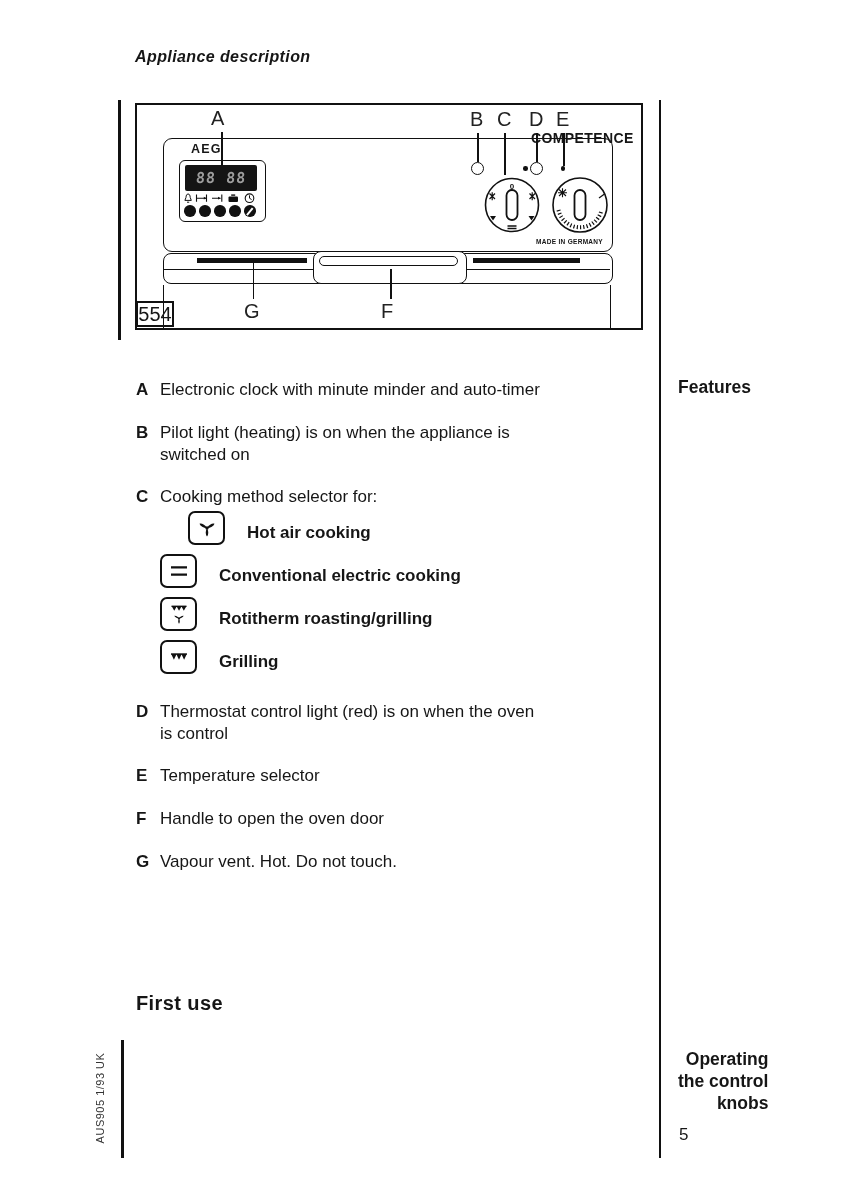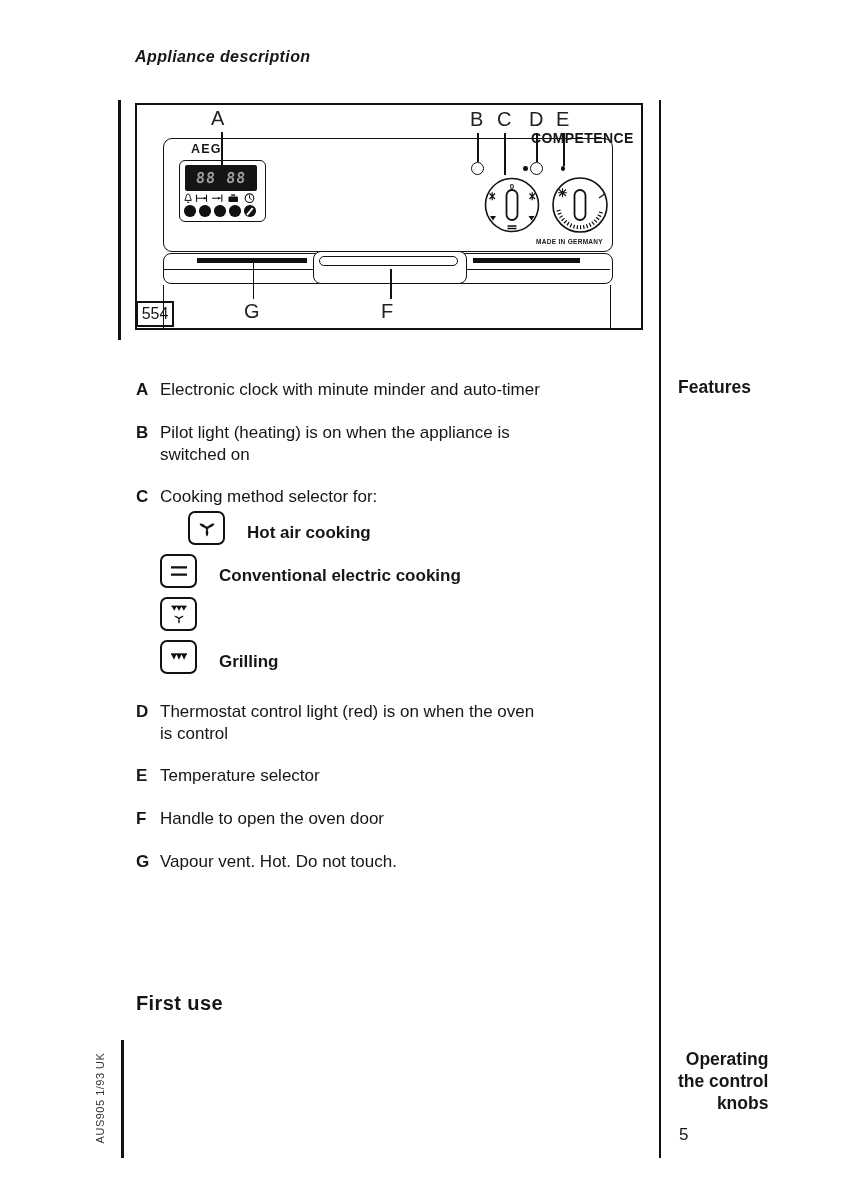--- a/index.html
+++ b/index.html
@@ -29,21 +29,21 @@
   .btn{width:11.5px;height:11.5px;border-radius:50%;background:#111;position:relative;}
   .btn .slash{position:absolute;left:5px;top:1.5px;width:1.6px;height:8.5px;background:#fff;transform:rotate(40deg);}
   .pilot{position:absolute;width:13px;height:13px;border:1.7px solid #111;border-radius:50%;box-sizing:border-box;background:#fff;}
   .kdot{position:absolute;width:4.6px;height:4.6px;background:#111;border-radius:50%;}
   .strip{position:absolute;left:26px;top:148px;width:450px;height:31px;border:1.6px solid #111;border-radius:8px;box-sizing:border-box;}
   .slot{position:absolute;top:4px;height:5px;background:#111;}
   .stripmid{position:absolute;left:0;top:15px;width:446px;height:1.4px;background:#111;}
   .handle{position:absolute;left:176px;top:146px;width:154px;height:33px;border:1.6px solid #111;border-radius:8px;box-sizing:border-box;background:#fff;}
   .handlepill{position:absolute;left:5px;top:3.5px;width:139px;height:10px;border:1.4px solid #111;border-radius:6px;box-sizing:border-box;}
   .refbox{position:absolute;left:-1px;top:196px;width:38px;height:26px;border:2px solid #111;box-sizing:border-box;
-          display:flex;align-items:center;justify-content:center;font-size:16px;}
+          display:flex;align-items:center;justify-content:center;font-size:20px;}
 
   
   .feat{position:absolute;left:136px;display:flex;}
   .flet{font-weight:700;font-size:17px;width:24px;flex:none;line-height:21.5px;}
   .ftext{font-size:17px;line-height:21.5px;white-space:nowrap;}
   .mode{position:absolute;left:160px;display:flex;}
   .modebox{width:37px;height:34px;border:2.2px solid #111;border-radius:7px;box-sizing:border-box;flex:none;
            display:flex;align-items:center;justify-content:center;background:#fff;}
   .modelabel{margin-left:22px;padding-top:12px;font-size:17px;font-weight:700;white-space:nowrap;}
 
@@ -218,20 +218,21 @@
             <path d="M14.3 4.3 H19.4 L16.85 8.8 Z"></path>
           <g transform="translate(12 16.4) scale(0.62) translate(-12 -12)">
             <path d="M12 12 C10.2 15.2 10.4 18.8 12 20.6 C13.6 18.8 13.8 15.2 12 12 Z"></path>
             <path d="M12 12 C10.2 15.2 10.4 18.8 12 20.6 C13.6 18.8 13.8 15.2 12 12 Z" transform="rotate(120 12 12)"></path>
             <path d="M12 12 C10.2 15.2 10.4 18.8 12 20.6 C13.6 18.8 13.8 15.2 12 12 Z" transform="rotate(240 12 12)"></path>
             <circle cx="12" cy="12" r="1.7"></circle>
           </g>
         </g>
       </svg>
     </div>
+    <span class="modelabel">Rotitherm roasting/grilling</span>
   </div>
 
   <div class="mode" style="top:640px;">
     <div class="modebox">
       <svg width="24" height="24" viewBox="0 0 24 24">
         <path d="M4 9 H20" stroke="#111" stroke-width="1.4" fill="none"></path>
         <g fill="#111">
           <path d="M4.2 9 H9.6 L6.9 14.8 Z"></path>
             <path d="M9.3 9 H14.7 L12 14.8 Z"></path>
             <path d="M14.4 9 H19.8 L17.1 14.8 Z"></path>

